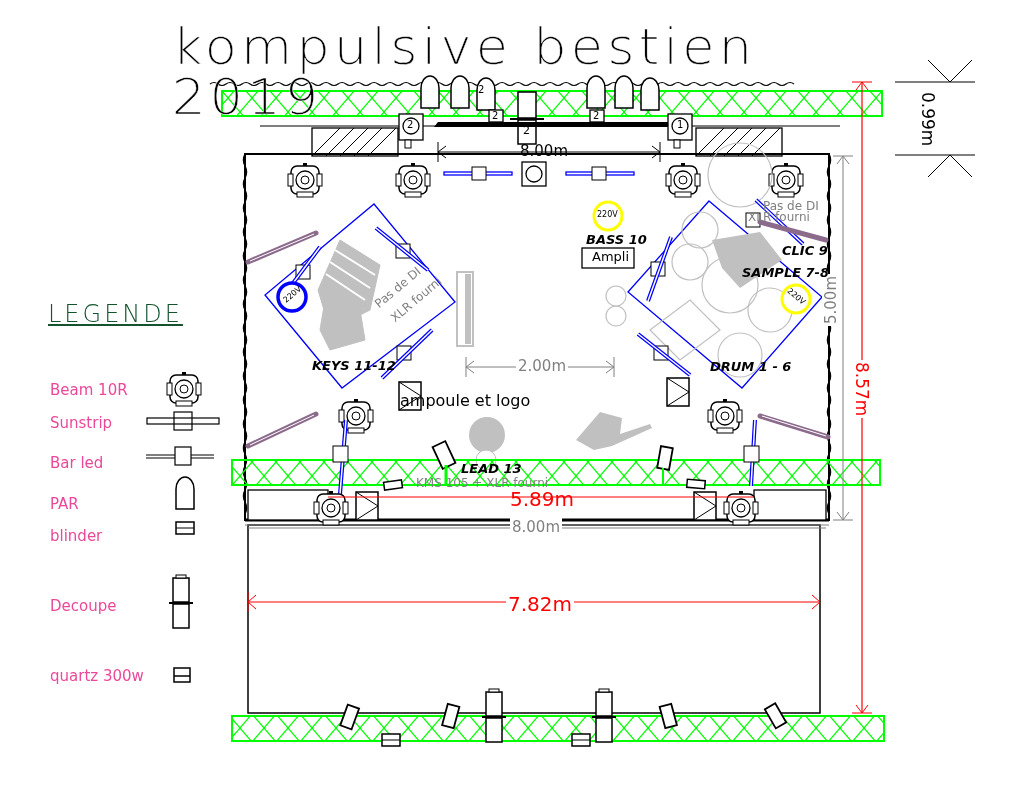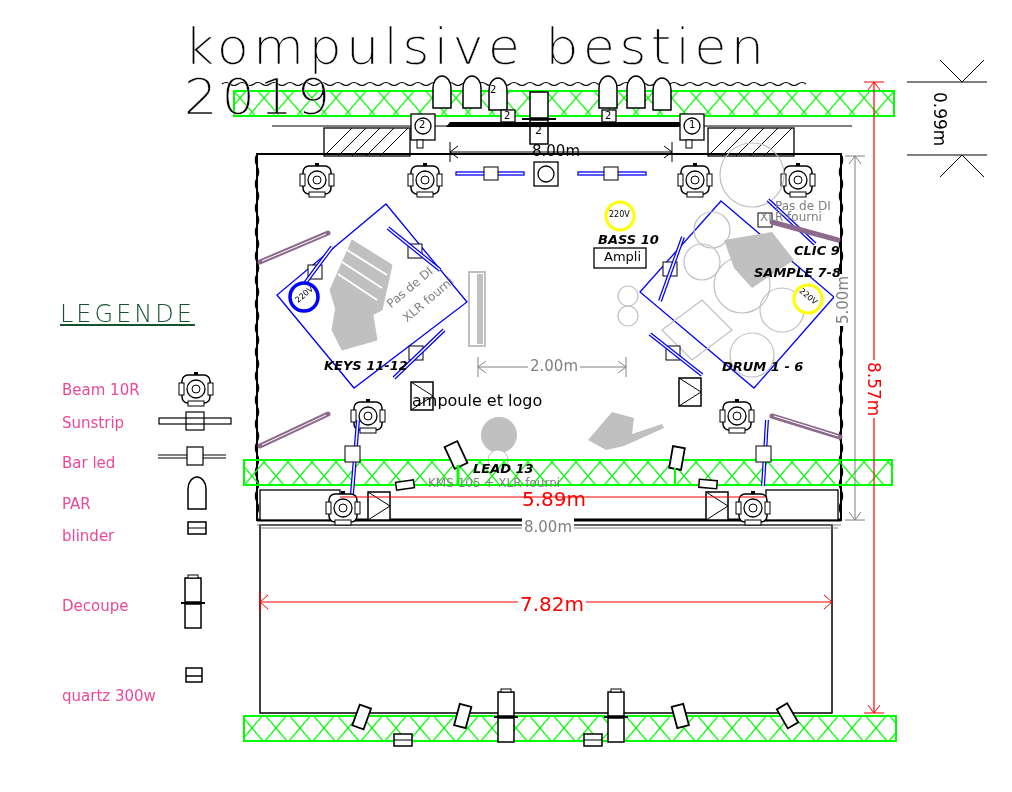--- a/index.html
+++ b/index.html
@@ -1,17 +1,17 @@
 <!DOCTYPE html>
 <html><head>
 <meta charset="utf-8">
 <style>
   html, body { margin:0; padding:0; background:#ffffff; }
   body { width:1012px; height:792px; position:relative; overflow:hidden; font-family:"DejaVu Sans Mono", monospace; }
-  #stage { position:absolute; left:12px; top:0; width:852px; height:792px; }
+  #stage { position:absolute; left:0; top:0; width:852px; height:792px; }
   .title { position:absolute; left:172px; top:22px; font-family:"DejaVu Sans", sans-serif; font-weight:200; font-size:50px; letter-spacing:4px; color:#000; line-height:1; transform:scaleX(1.05); transform-origin:left; -webkit-text-stroke:0.4px #fff; }
   .legend-title { position:absolute; left:48px; top:300px; font-family:"DejaVu Sans", sans-serif; font-size:24px; letter-spacing:3px; color:#14532d; font-weight:200;text-decoration:underline; }
   .legend-item { position:absolute; font-family:"DejaVu Sans", sans-serif; font-size:15px; color:#ec4899; }
   .lbl { position:absolute; font-family:"DejaVu Sans", sans-serif; color:#000; white-space:nowrap; }
   .lbl-bi { font-weight:bold; font-style:italic; font-size:13px; }
   .dim-red { color:#ff0000; font-family:"DejaVu Sans", sans-serif; font-size:20px; background:#fff; position:absolute; padding:0 2px; }
   .dim-gray { color:#808080; font-family:"DejaVu Sans", sans-serif; font-size:15px; background:#fff; position:absolute; padding:0 2px; }
   .gray-note { color:#808080; font-family:"DejaVu Sans", sans-serif; font-size:12px; position:absolute; white-space:nowrap; }
 </style>
 </head>
@@ -319,21 +319,21 @@
 
   <div class="title">kompulsive bestien 2019</div>
 
   <div class="legend-title">LEGENDE</div>
   <div class="legend-item" style="left:50px;top:381px;">Beam 10R</div>
   <div class="legend-item" style="left:50px;top:414px;text-align:center;">Sunstrip</div>
   <div class="legend-item" style="left:50px;top:454px;">Bar led</div>
   <div class="legend-item" style="left:50px;top:495px;">PAR</div>
   <div class="legend-item" style="left:50px;top:527px;">blinder</div>
   <div class="legend-item" style="left:50px;top:597px;">Decoupe</div>
-  <div class="legend-item" style="left:50px;top:667px;margin-top:20px;">quartz 300w</div>
+  <div class="legend-item" style="left:50px;top:667px;">quartz 300w</div>
 
   <div class="lbl" style="left:478px;top:84px;font-size:10px;">2</div>
   <div class="lbl" style="left:492px;top:110px;font-size:10px;">2</div>
   <div class="lbl" style="left:593px;top:110px;font-size:10px;">2</div>
   <div class="lbl" style="left:523px;top:124px;font-size:11px;">2</div>
   <div class="lbl" style="left:407px;top:119px;font-size:10px;">2</div>
   <div class="lbl" style="left:677px;top:119px;font-size:10px;">1</div>
 
   <div class="dim-gray" style="left:518px;top:142px;color:#000;background:transparent;">8.00m</div>
   <div class="dim-gray" style="left:516px;top:357px;">2.00m</div>

